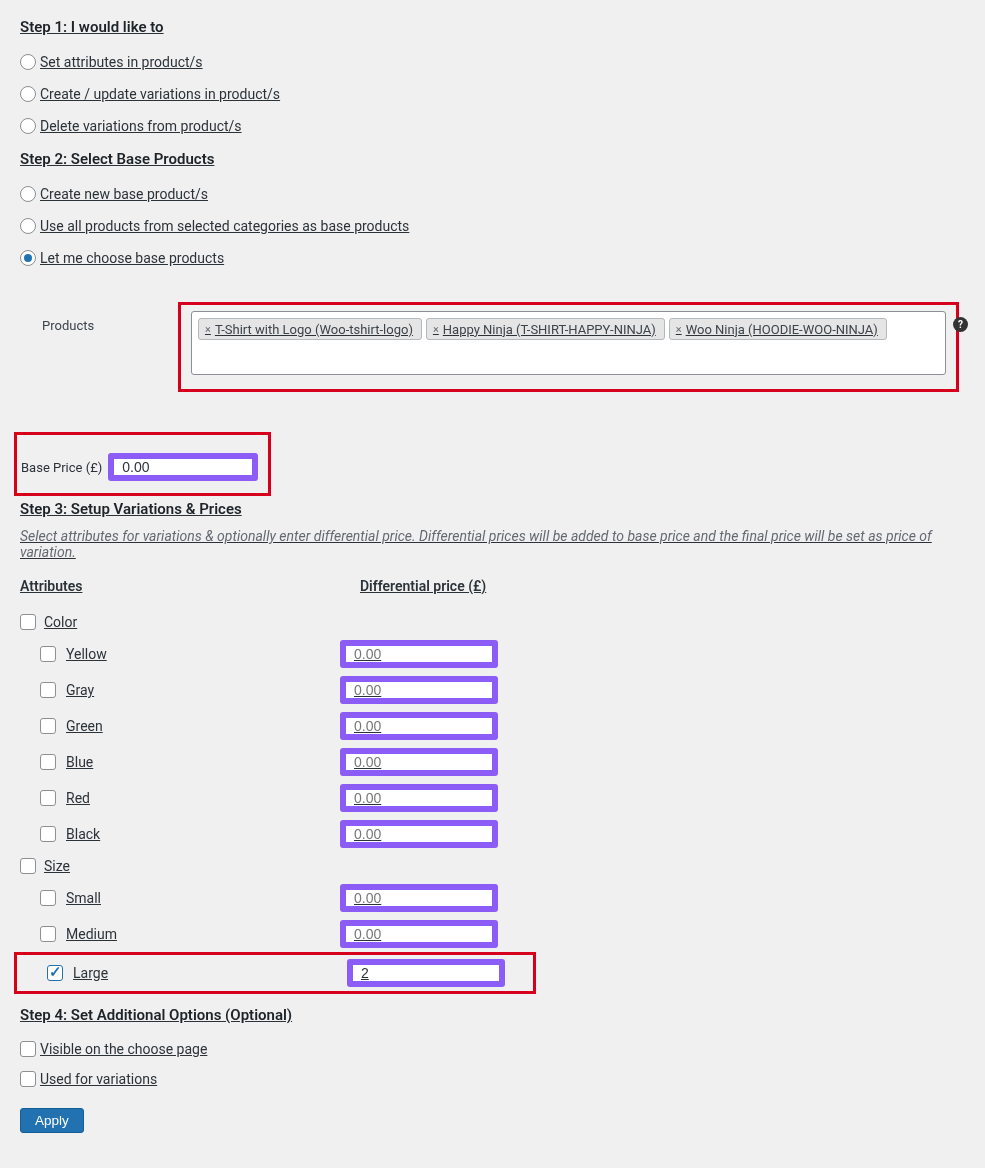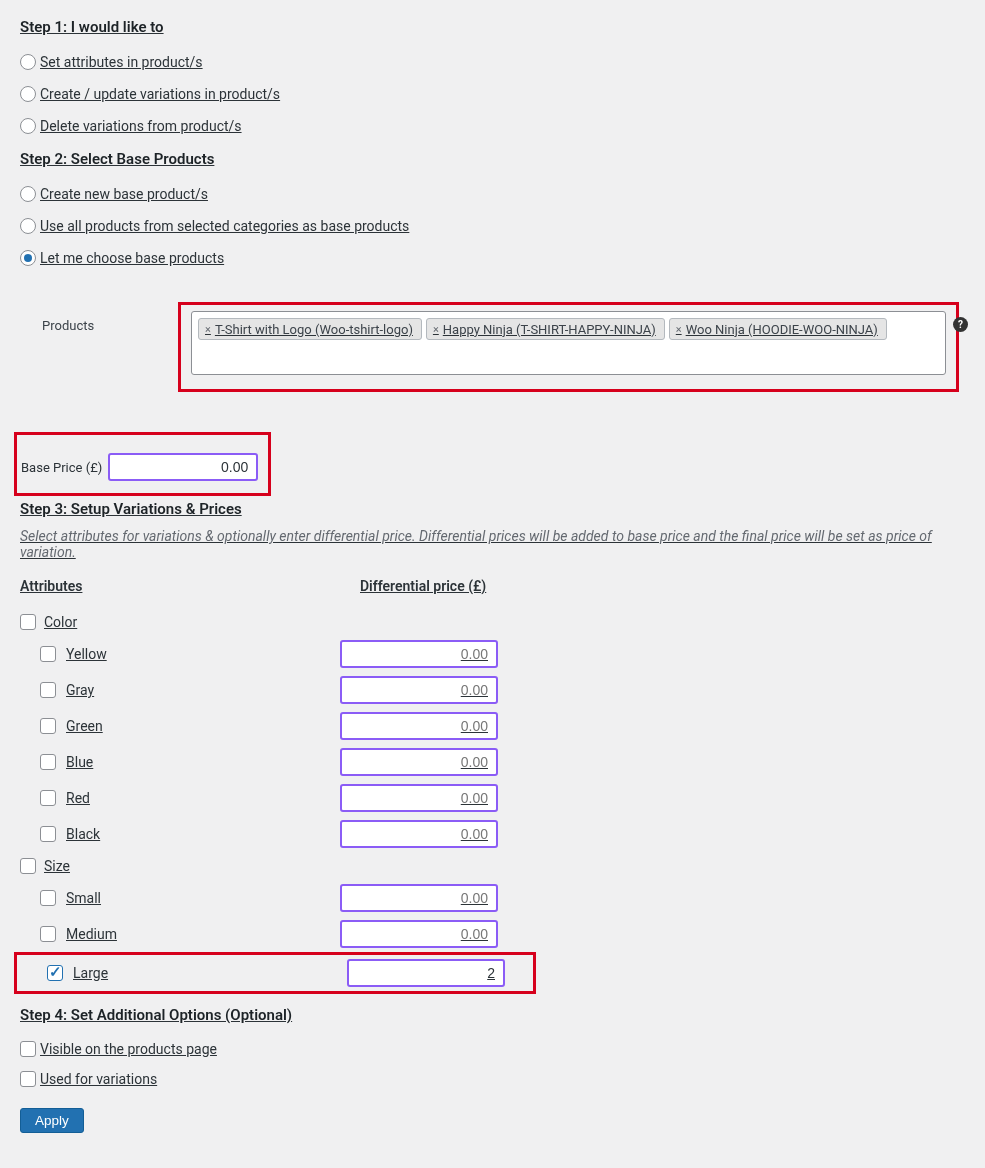--- a/index.html
+++ b/index.html
@@ -122,28 +122,27 @@
   }
   .base-price-box {
     display: inline-flex;
     align-items: center;
     gap: 6px;
     padding: 18px 10px 12px 0;
     margin-top: 40px;
   }
   .base-price-box label { font-size: 13px; padding-left:4px;}
   input[type=text] {
-    border: 2px solid #8b5cf6;
+    border: 6px solid #8b5cf6;
     border-radius: 3px;
     padding: 4px 8px;
     font-size: 14px;
     background: #fff;
     color: #2c3338;
     height: 28px;
-    text-align: right;
   }
   .base-price-box input[type=text] { width: 150px; }
   .subtext {
     font-style: italic;
     color: #646970;
     font-size: 14px;
     margin: 6px 0 18px 0;
   }
   .attrs-header {
     display: flex;
@@ -336,21 +335,21 @@
       <label>Large</label>
     </div>
     <input type="text" class="active" value="2" style="">
   </div>
 
   
   <h3 style="margin-top:12px;">Step 4: Set Additional Options (Optional)</h3>
   <div class="step4-checks">
     <div class="check-row">
       <input type="checkbox" style="">
-      <label>Visible on the products page</label>
+      <label>Visible on the choose page</label>
     </div>
     <div class="check-row">
       <input type="checkbox" style="">
       <label>Used for variations</label>
     </div>
   </div>
 
   <button class="apply-btn">Apply</button>
 
 </div>

